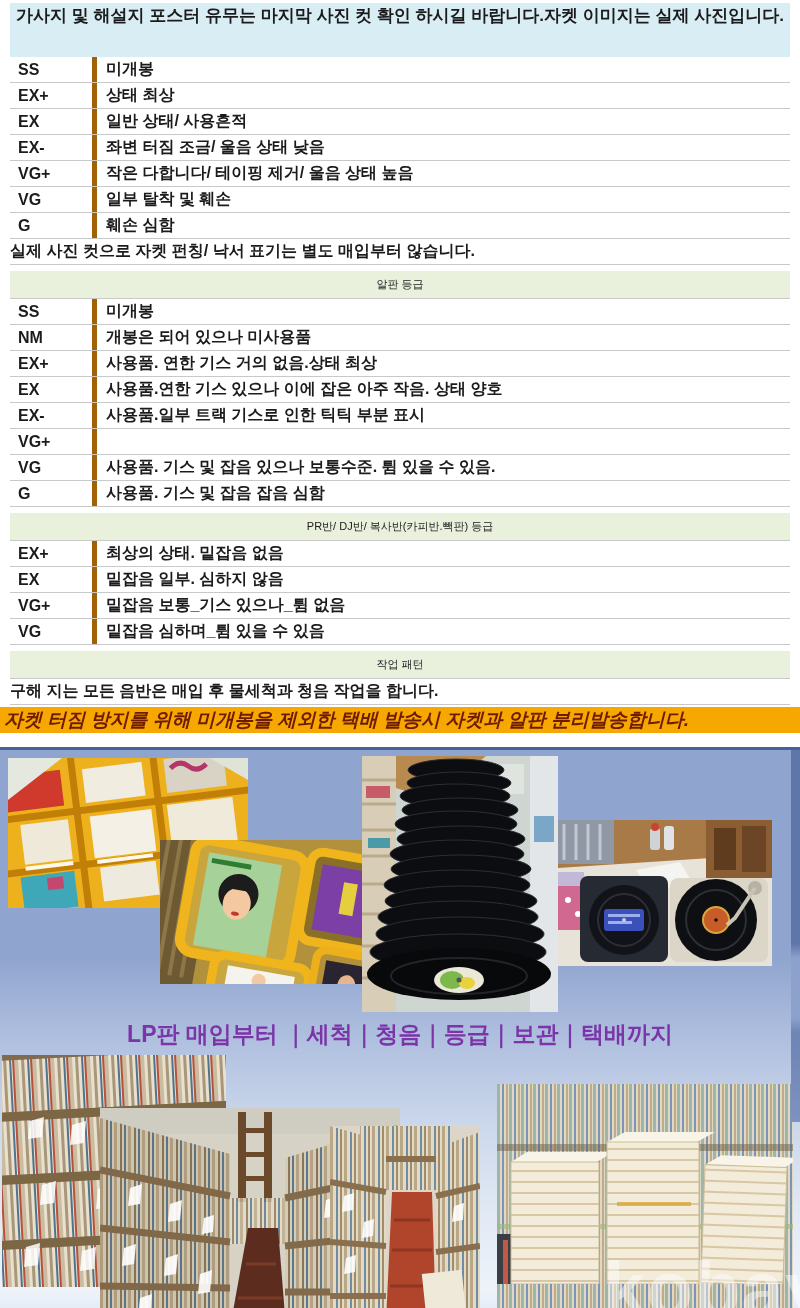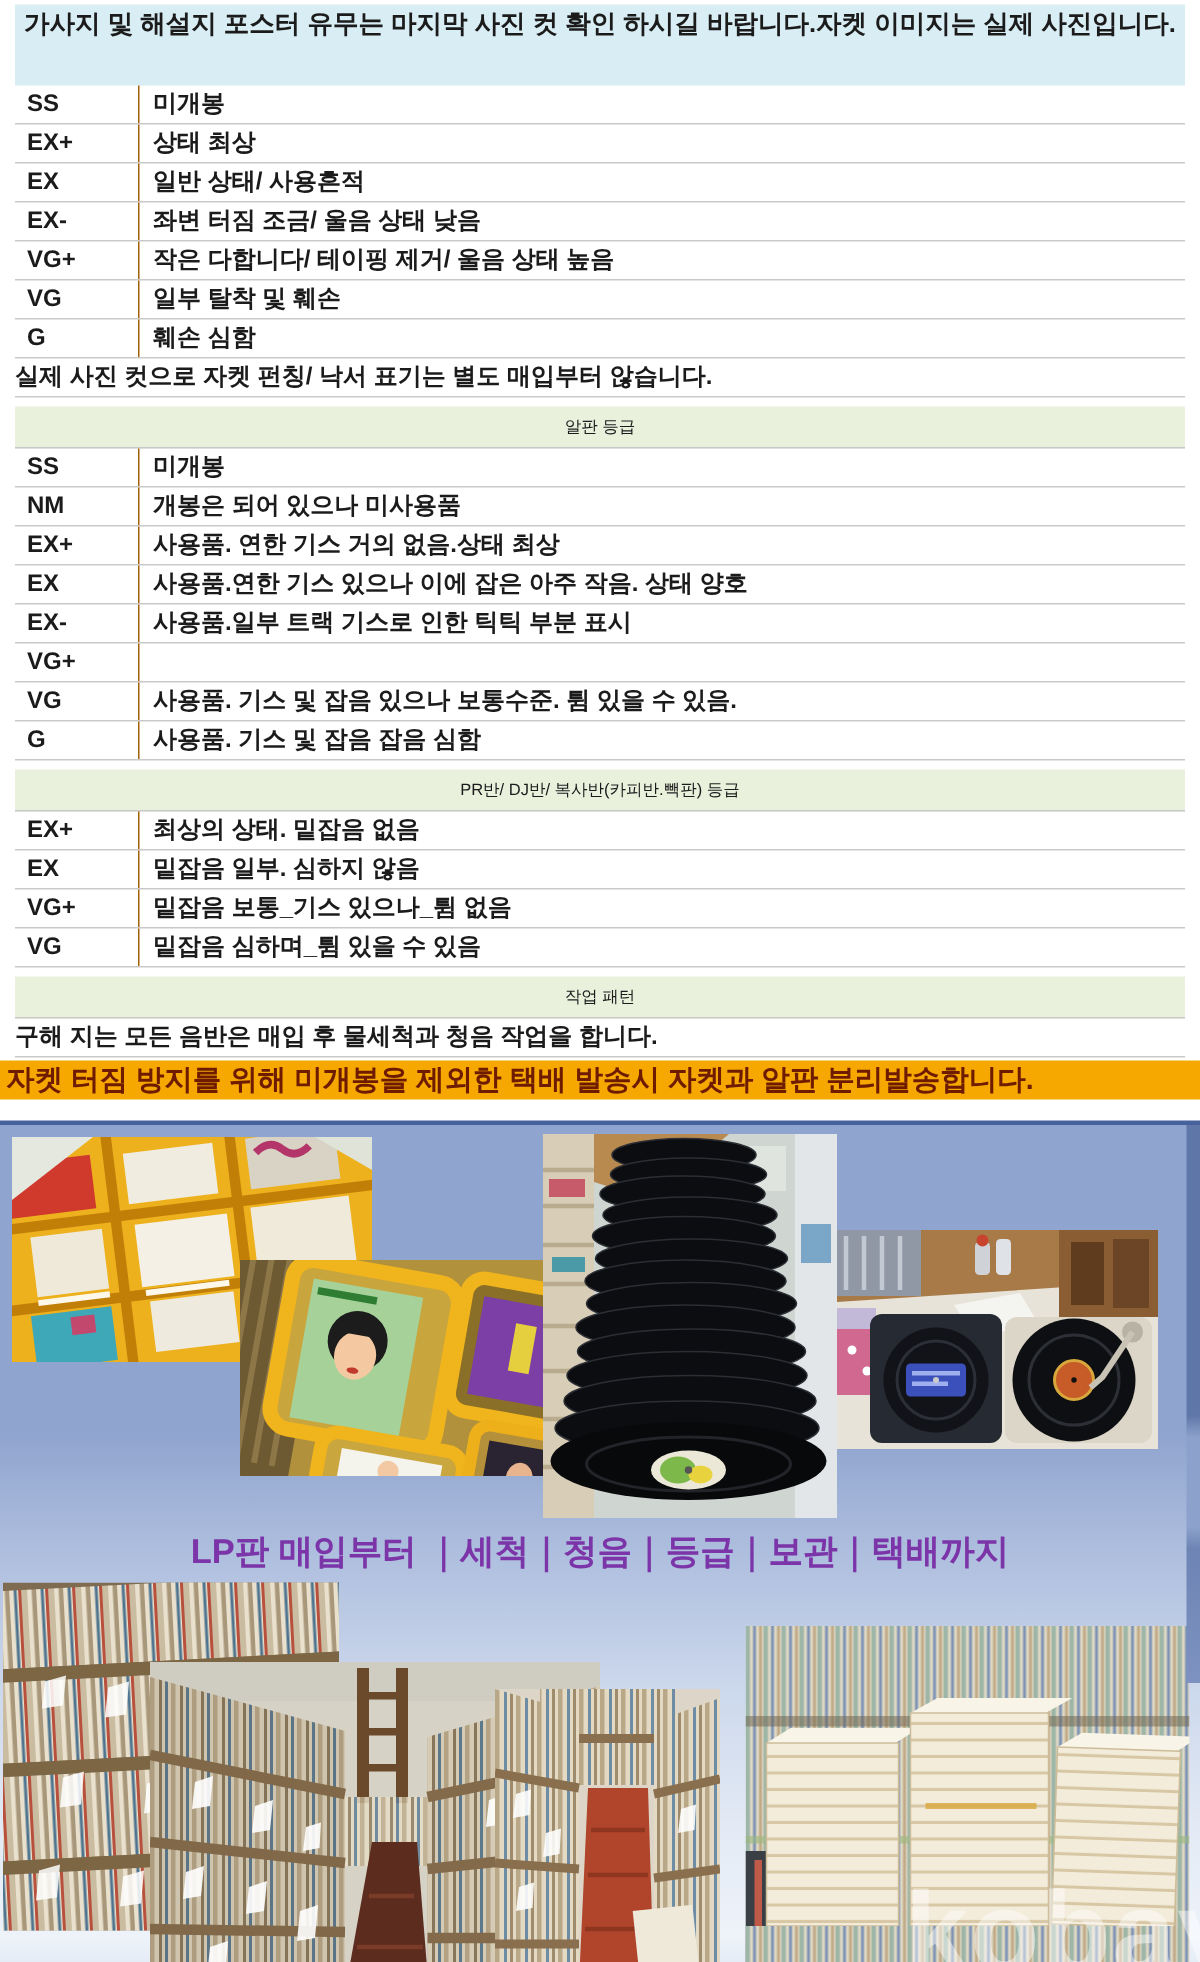--- a/index.html
+++ b/index.html
@@ -5,31 +5,31 @@
   html,body{margin:0;padding:0;background:#fff;}
   .page{position:relative;width:800px;height:1308px;overflow:hidden;background:#fff;
         font-family:"Liberation Sans","DejaVu Sans",sans-serif;}
   
   .tables{position:absolute;left:10px;top:3px;width:780px;}
   .notice-header{background:#d9edf4;height:54px;display:flex;flex-direction:row;
       justify-content:center;text-align:center;font-weight:bold;font-size:17px;
       line-height:25px;color:#1b1b1b;}
   .grow{display:flex;align-items:stretch;height:25px;border-bottom:1px solid #c9c9c9;
       font-weight:bold;font-size:16px;color:#1b1b1b;}
-  .gcol{width:74px;padding-left:8px;display:flex;align-items:center;border-right:1px solid #a16207;}
+  .gcol{width:74px;padding-left:8px;display:flex;align-items:center;border-right:5px solid #a16207;}
   .gdesc{padding-left:9px;display:flex;align-items:center;}
   .note-row{height:25px;border-bottom:1px solid #c9c9c9;display:flex;align-items:center;
       font-weight:bold;font-size:16px;color:#1b1b1b;}
   .spacer{height:6px;}
   .shead{background:#e9f0dc;height:27px;border-bottom:1px solid #c9c9c9;display:flex;
       align-items:center;justify-content:center;font-weight:normal;font-size:11px;color:#1b1b1b;}
   
   .banner{position:absolute;left:0;top:707px;width:800px;height:26px;background:#f6a800;
       display:flex;align-items:center;font-weight:bold;font-size:19px;color:#6e1b00;
-      padding-left:4px;box-sizing:border-box;}
+      padding-left:4px;box-sizing:border-box;font-style:italic;}
   
   .collage{position:absolute;left:0;top:747px;width:800px;height:573px;overflow:hidden;
       border-top:3px solid #46619b;box-sizing:border-box;
       background:linear-gradient(180deg,#8fa4ce 0%,#8fa4ce 36%,#aebede 50%,#ccd8ec 66%,
                  #e3eaf5 82%,#eef3fa 95%,#dde7f3 100%);}
   .ph{position:absolute;}
   .ph svg{display:block;}
   .edge-strip{position:absolute;right:0;top:0;width:9px;height:372px;
       background:linear-gradient(180deg,#5f76a8 0%,#5f76a8 52%,#8ca2cc 56%,#8ca2cc 72%,#6d84b4 76%,#7d92c0 100%);}
   .slogan{position:absolute;left:0;top:268px;width:100%;text-align:center;font-weight:bold;

